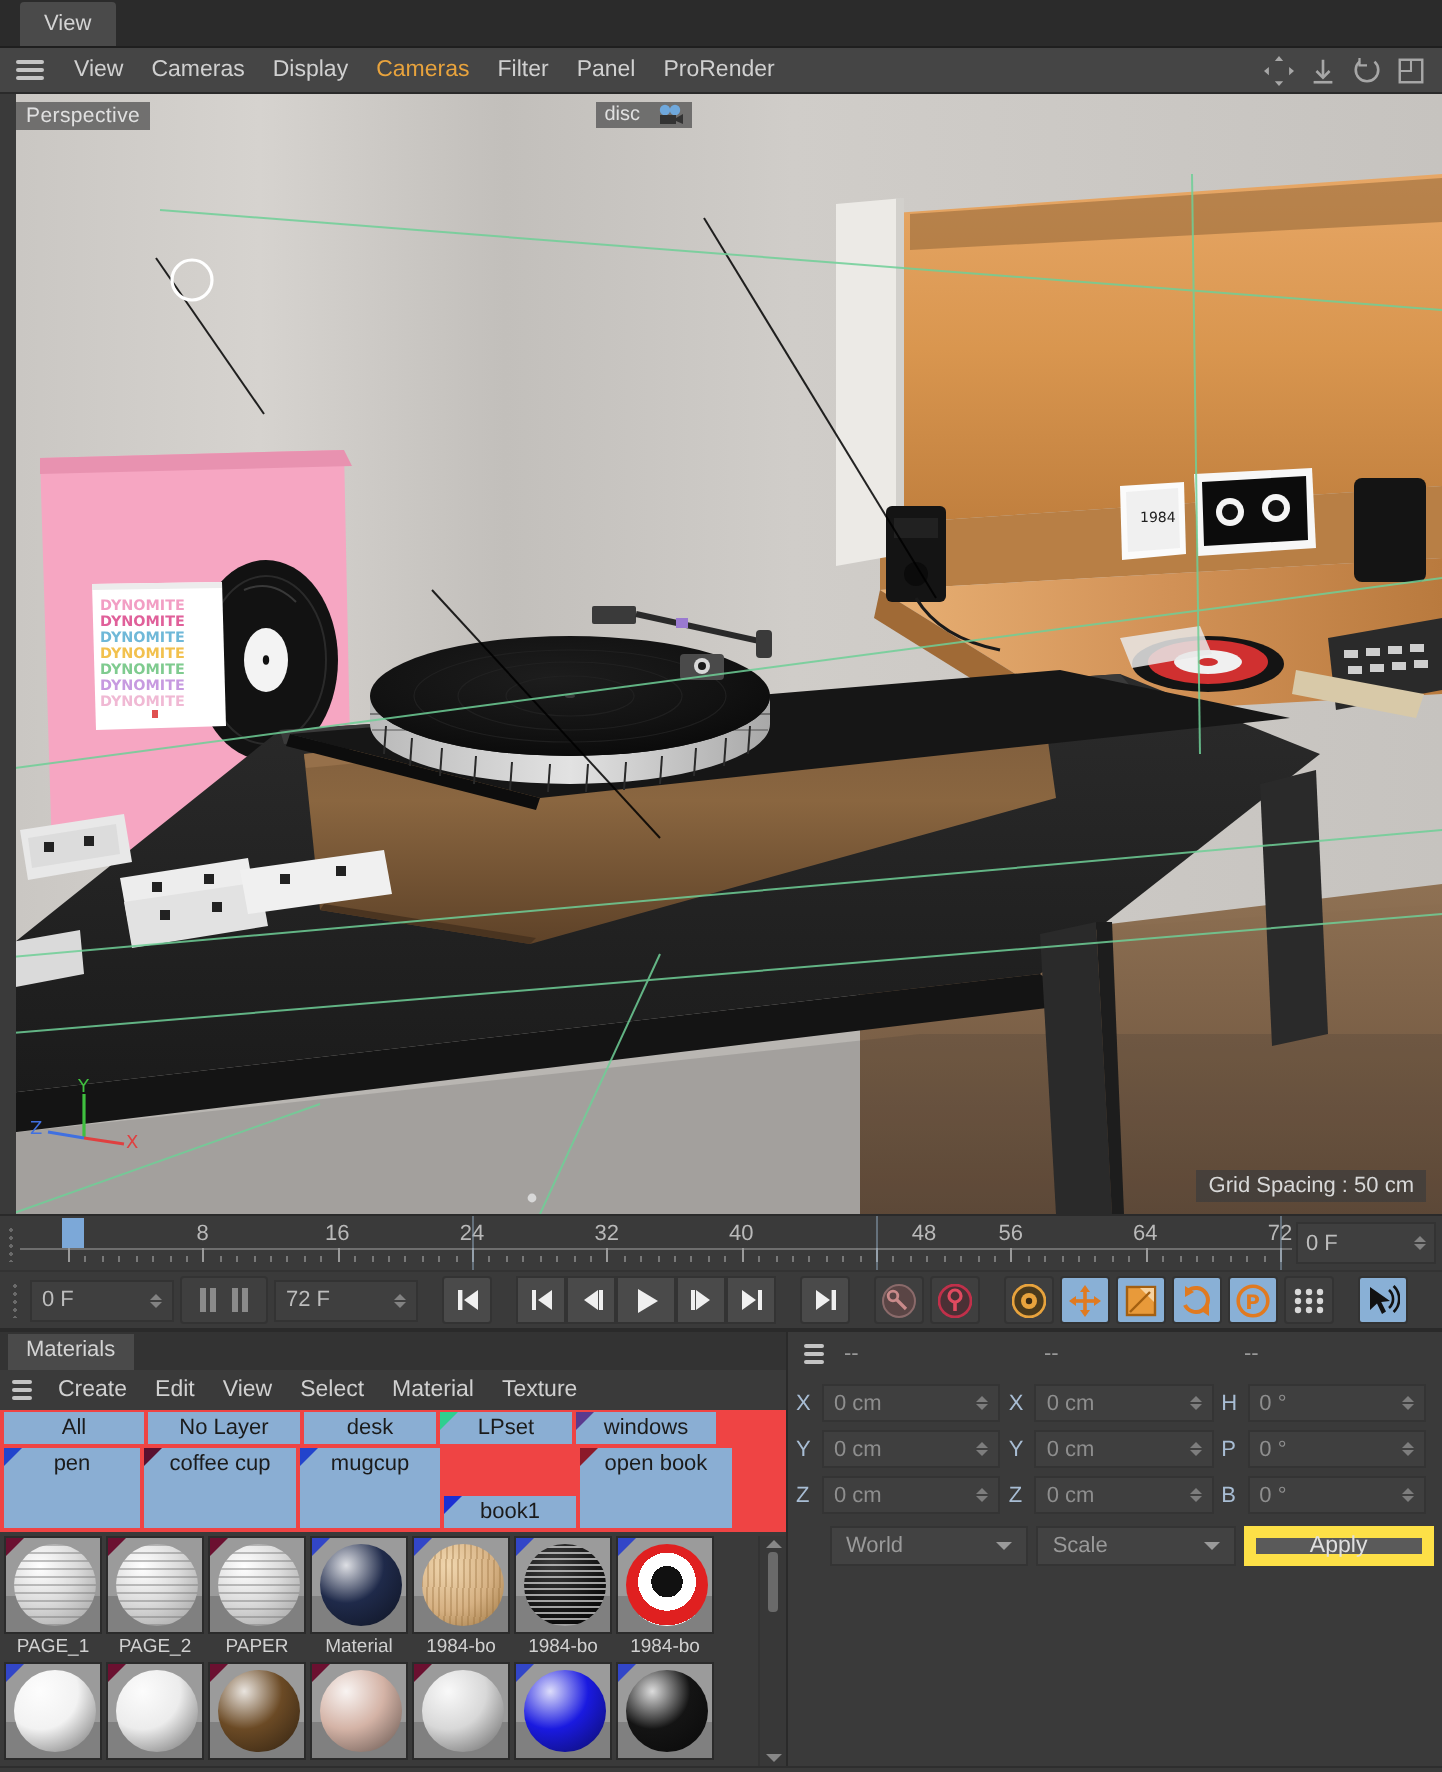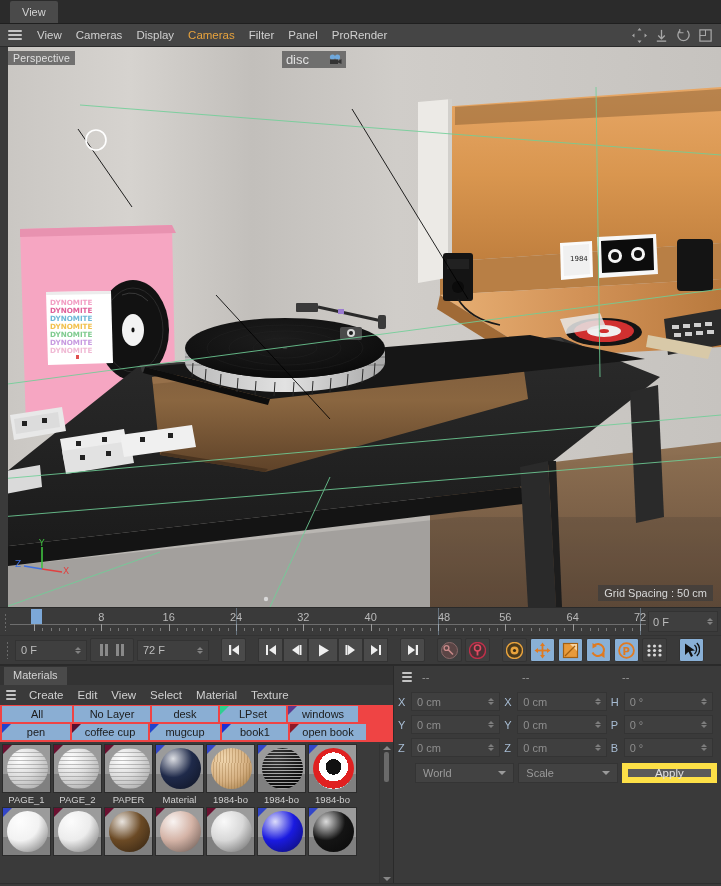--- a/index.html
+++ b/index.html
@@ -46,21 +46,21 @@
     overflow: hidden; background: #1a1a1a;
   }
   .vp-label {
     position: absolute; left: 8px; top: 4px; z-index: 20;
     background: rgba(92,92,92,.82); color: #e0e0e0;
     padding: 1px 5px; font-size: 10.5px; letter-spacing:.2px;
   }
   .vp-cam {
     position: absolute; right: 375px; top: 4px; z-index: 20;
     background: rgba(92,92,92,.82); color: #e0e0e0;
-    padding: 1px 4px; font-size: 13px; display:flex; align-items:center; gap:20px;
+    padding: 1px 4px; font-size: 10px; display:flex; align-items:center; gap:9px;
   }
   .vp-grid-label {
     position: absolute; right: 8px; bottom: 6px; z-index: 20;
     background: rgba(60,60,60,.7); color: #d8d8d8;
     padding: 2px 6px; font-size: 11px; margin-left: 31px;
   }
   .vp-left-strip {
     position:absolute; left:0; top:0; width:8px; height:100%;
     background:#3a3a3a; z-index:18;
   }
@@ -557,21 +557,21 @@
         <i style="left: 621.583px; height: 3px; background: rgb(120, 120, 120);"></i>
         <i style="left: 630px; height: 7px; background: rgb(154, 154, 154);"></i>
       </div>
     <div id="tl-labels">
         <div class="tl-tick-label" style="left: 24px;">0</div>
         <div class="tl-tick-label" style="left: 91.3333px;">8</div>
         <div class="tl-tick-label" style="left: 158.667px;">16</div>
         <div class="tl-tick-label" style="left: 226px;">24</div>
         <div class="tl-tick-label" style="left: 293.333px;">32</div>
         <div class="tl-tick-label" style="left: 360.667px;">40</div>
-        <div class="tl-tick-label" style="left: 434px;">48</div>
+        <div class="tl-tick-label" style="left: 452px;">48</div>
         <div class="tl-tick-label" style="left: 495.333px;">56</div>
         <div class="tl-tick-label" style="left: 562.667px;">64</div>
         <div class="tl-tick-label" style="left: 630px;">72</div>
       </div>
     <div class="tl-playhead" id="tl-playhead" style="left: 21px;"></div>
   <div class="tl-vline" style="left: 226px;"></div>
       <div class="tl-vline" style="left: 428px;"></div>
       <div class="tl-vline" style="left: 630px;"></div>
     </div>
   <div class="tl-frame-field">
@@ -774,21 +774,21 @@
 
     <div class="layer-tabs" id="layer-tabs">
         <div class="layer-tab" style="width: 70px;"><span>All</span></div>
         <div class="layer-tab" style="width: 76px;"><span>No Layer</span></div>
         <div class="layer-tab" style="width: 66px;"><span>desk</span></div>
         <div class="layer-tab" style="width: 66px;"><span class="corner" style="border-left-color: rgb(46, 207, 143);"></span><span>LPset</span></div>
         <div class="layer-tab" style="width: 70px;"><span class="corner" style="border-left-color: rgb(91, 58, 142);"></span><span>windows</span></div>
         <div class="layer-tab" style="width: 68px;"><span class="corner" style="border-left-color: rgb(34, 68, 204);"></span><span>pen</span></div>
         <div class="layer-tab" style="width: 76px;"><span class="corner" style="border-left-color: rgb(90, 16, 48);"></span><span>coffee cup</span></div>
         <div class="layer-tab" style="width: 70px;"><span class="corner" style="border-left-color: rgb(34, 68, 204);"></span><span>mugcup</span></div>
-        <div class="layer-tab" style="width: 66px;"><span class="corner" style="border-left-color: rgb(27, 47, 212);"></span><span>book1</span></div>
+        <div class="layer-tab" style="width: 66px; margin-top: 24px;"><span class="corner" style="border-left-color: rgb(27, 47, 212);"></span><span>book1</span></div>
         <div class="layer-tab" style="width: 76px;"><span class="corner" style="border-left-color: rgb(140, 26, 42);"></span><span>open book</span></div>
       </div>
 
     <div class="mat-grid-wrap">
       <div class="mat-grid" id="mat-grid">
           <div class="mat-item">
             <div class="mat-thumb">
               <span class="checker"></span>
               <span class="ball" style="background-image: repeating-linear-gradient(0deg, rgba(120, 120, 120, 0.45) 0px, rgba(120, 120, 120, 0.45) 1px, transparent 1px, transparent 4px), radial-gradient(circle at 32% 28%, rgb(255, 255, 255) 0%, rgb(220, 220, 220) 45%, rgb(156, 156, 156) 100%);"></span>
               <span class="tri" style="border-left-color: rgb(107, 16, 48);"></span>

